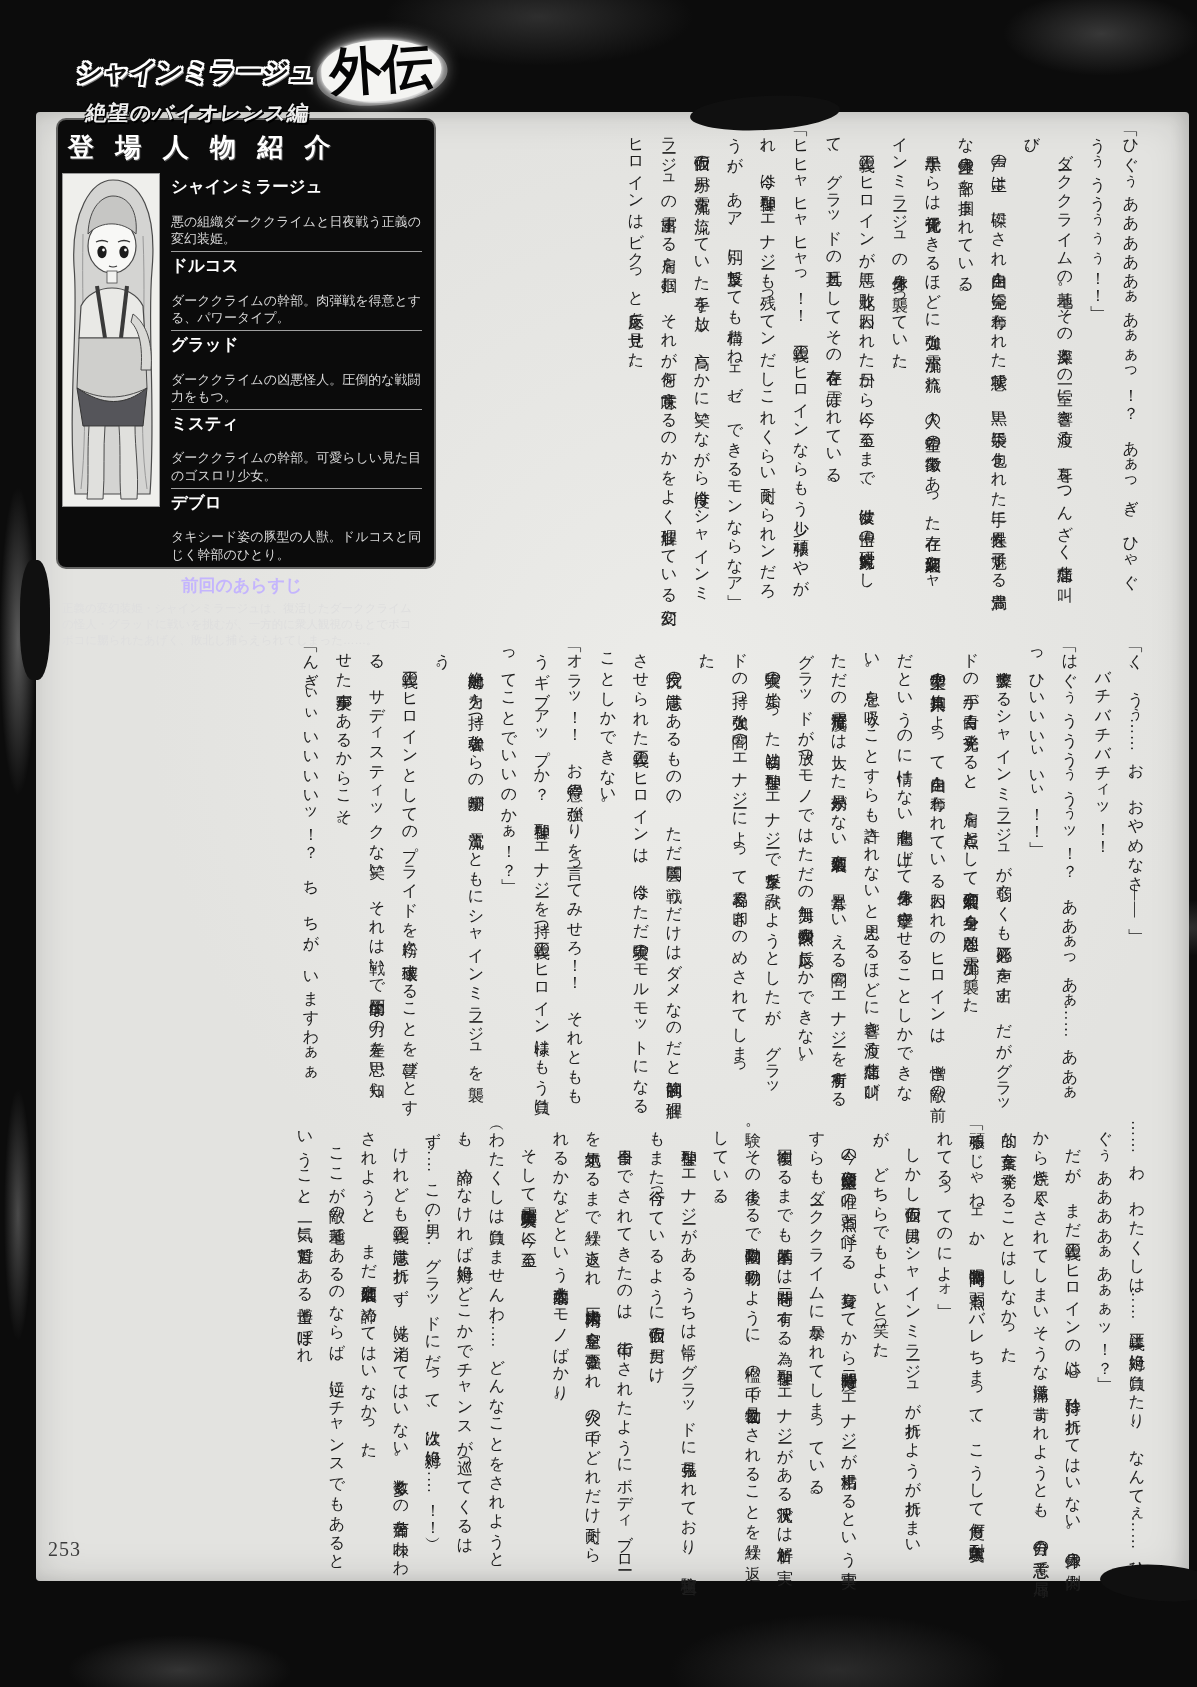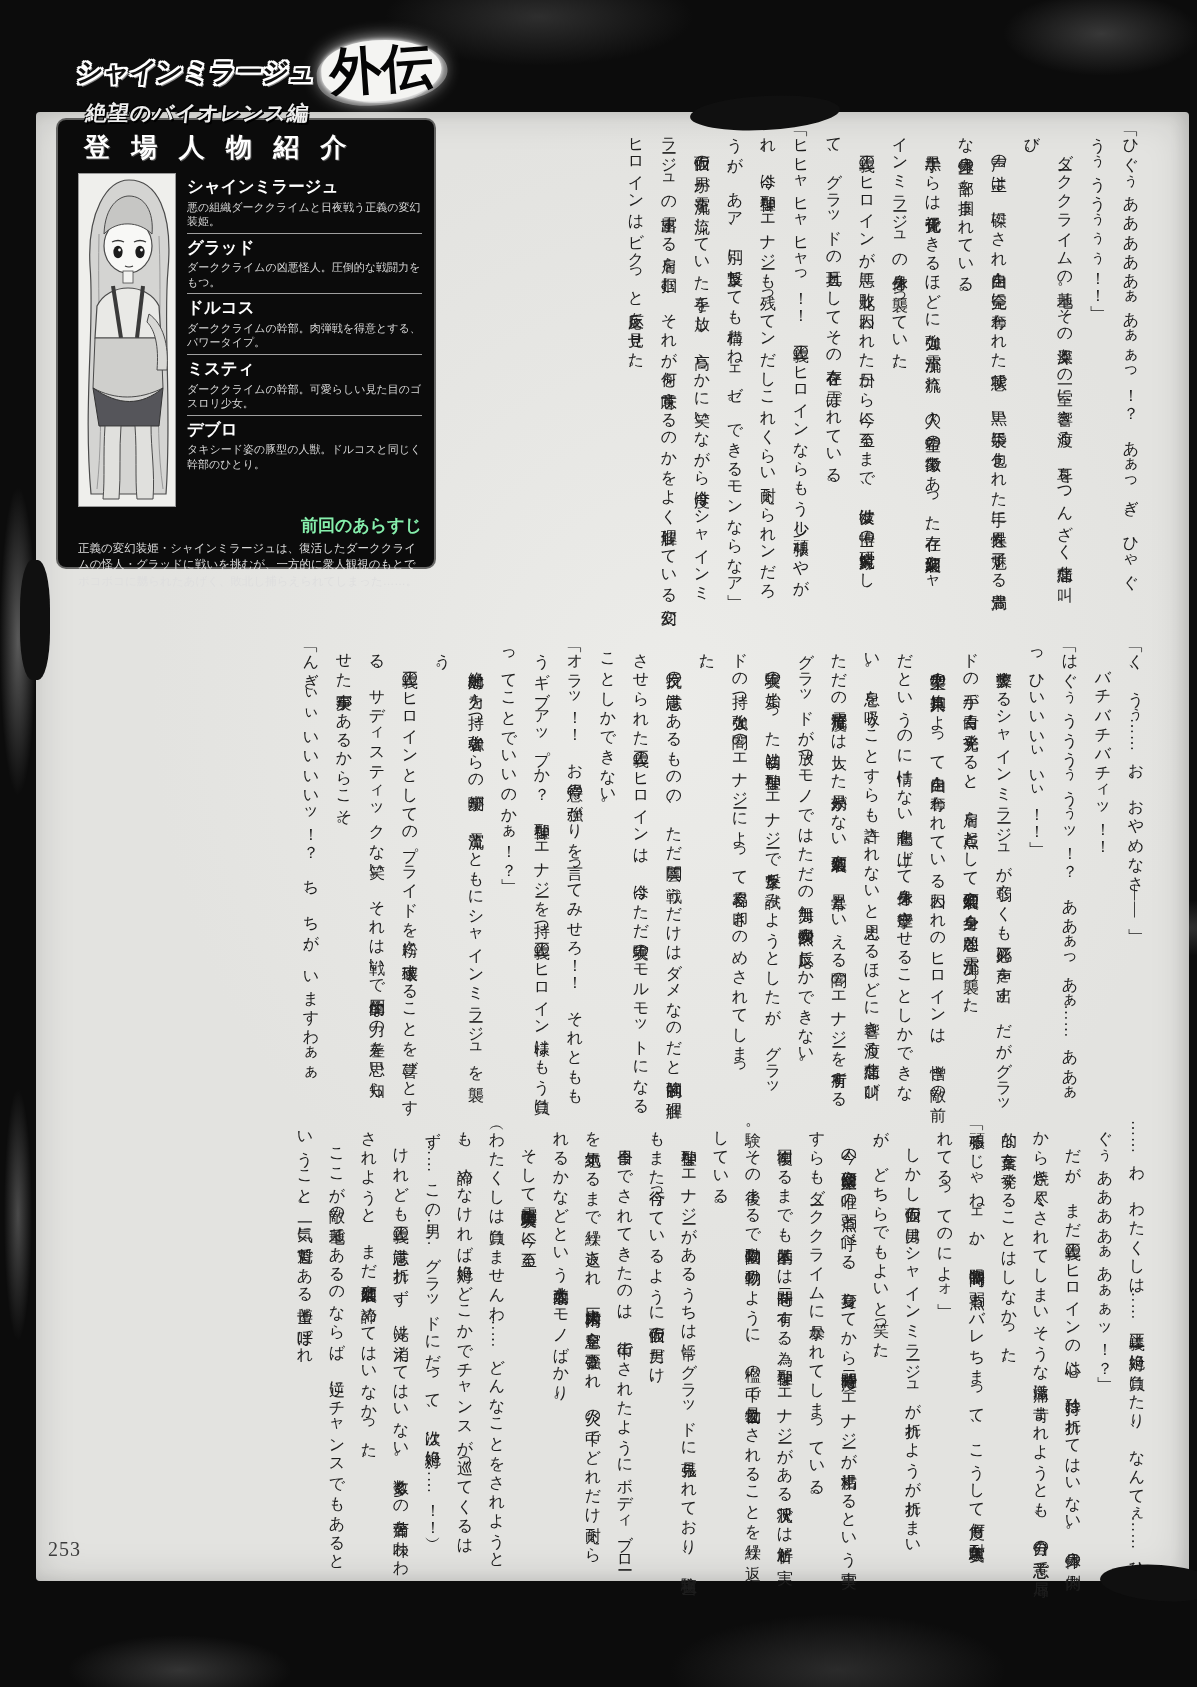--- a/index.html
+++ b/index.html
@@ -49,39 +49,39 @@
     font-family:"Liberation Sans","DejaVu Sans",sans-serif;font-weight:bold;
     font-size:21px;color:#ededed;letter-spacing:1px;transform:skewX(-6deg);
     text-shadow:2px 2px 0 #000,-1px -1px 0 #000;
   }
 
   
   .charbox{
     position:absolute;left:22px;top:8px;width:376px;height:447px;
     background:#0b0b0b;border-radius:8px;color:#fff;
     font-family:"Liberation Sans","DejaVu Sans",sans-serif;
-    padding:10px 12px 8px 20px;box-sizing:border-box;
+    padding:10px 12px 8px 4px;box-sizing:border-box;
     box-shadow:0 0 0 2px rgba(0,0,0,.55);
   }
   .charbox-title{
     font-size:26px;font-weight:bold;letter-spacing:0.82em;white-space:nowrap;
     color:#ffffff;text-shadow:1px 1px 0 #555;padding-left:6px;margin-bottom:8px;
   }
   .charbox-body{display:flex;}
   .portrait{
     width:96px;height:332px;flex:0 0 auto;border:1px solid #9a9a9a;
     background:#efefec;overflow:hidden;
   }
   .entries{flex:1;margin-left:11px;}
   .entry{border-bottom:1px solid #9f9f9f;padding:3px 0 4px 0;}
   .entry:last-child{border-bottom:none;}
   .entry-name{font-size:16.5px;font-weight:bold;line-height:1.25;color:#fff;}
-  .entry-desc{font-size:11px;line-height:1.32;color:#d9d9d9;margin-top:3px;}
+  .entry-desc{font-size:13px;line-height:1.32;color:#d9d9d9;margin-top:16px;}
   .synopsis{margin-top:6px;}
-  .synopsis-title{text-align:right;font-size:17px;font-weight:bold;color:#86efac;margin-bottom:3px;margin-top:7px;}
+  .synopsis-title{text-align:center;font-size:17px;font-weight:bold;color:#c4b5fd;margin-bottom:3px;margin-top:7px;}
   .synopsis-text{font-size:11.5px;line-height:1.42;color:#dedede;}
 
   
   .band{
     position:absolute;writing-mode:vertical-rl;
     font-size:16px;line-height:33px;letter-spacing:1px;color:#1d1d1d;
   }
   .band p{margin:0;padding:0;}
   .band p.n{text-indent:17px;}
   .band1{left:400px;top:14px;width:712px;height:476px;}
@@ -134,26 +134,26 @@
           <path d="M56,252 C58,278 56,305 58,325 L74,325 C76,298 72,275 72,252 Z" fill="#e0e0dd" stroke="#4a4a4a" stroke-width="1"></path>
           <path d="M70,140 C84,150 90,170 88,196 L78,196 C80,172 76,156 68,148 Z" fill="#d8d8d5" stroke="#4a4a4a" stroke-width="1"></path>
         </svg>
       </div>
       <div class="entries">
         <div class="entry">
           <div class="entry-name">シャインミラージュ</div>
           <div class="entry-desc">悪の組織ダーククライムと日夜戦う正義の変幻装姫。</div>
         </div>
         <div class="entry">
+          <div class="entry-name">ドルコス</div>
+          <div class="entry-desc">ダーククライムの幹部。肉弾戦を得意とする、パワータイプ。</div>
+        </div>
+        <div class="entry">
           <div class="entry-name">グラッド</div>
           <div class="entry-desc">ダーククライムの凶悪怪人。圧倒的な戦闘力をもつ。</div>
-        </div>
-        <div class="entry">
-          <div class="entry-name">ドルコス</div>
-          <div class="entry-desc">ダーククライムの幹部。肉弾戦を得意とする、パワータイプ。</div>
         </div>
         <div class="entry">
           <div class="entry-name">ミスティ</div>
           <div class="entry-desc">ダーククライムの幹部。可愛らしい見た目のゴスロリ少女。</div>
         </div>
         <div class="entry">
           <div class="entry-name">デブロ</div>
           <div class="entry-desc">タキシード姿の豚型の人獣。ドルコスと同じく幹部のひとり。</div>
         </div>
       </div>

